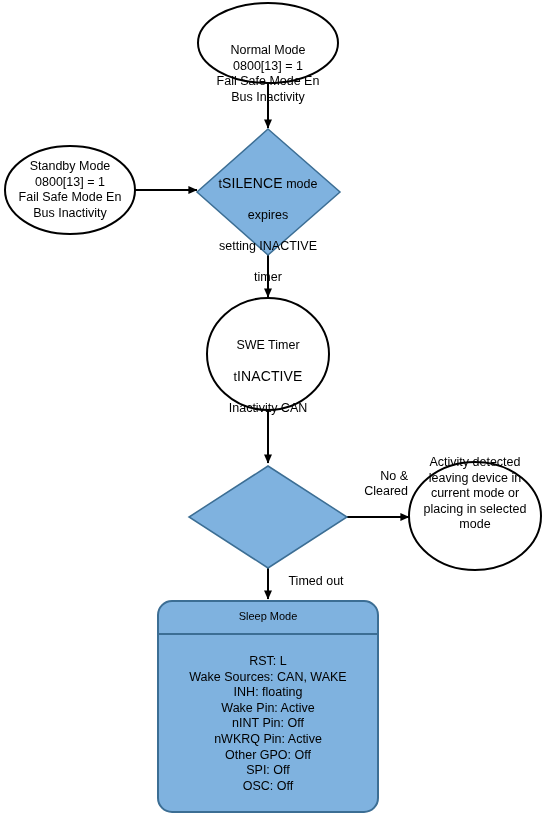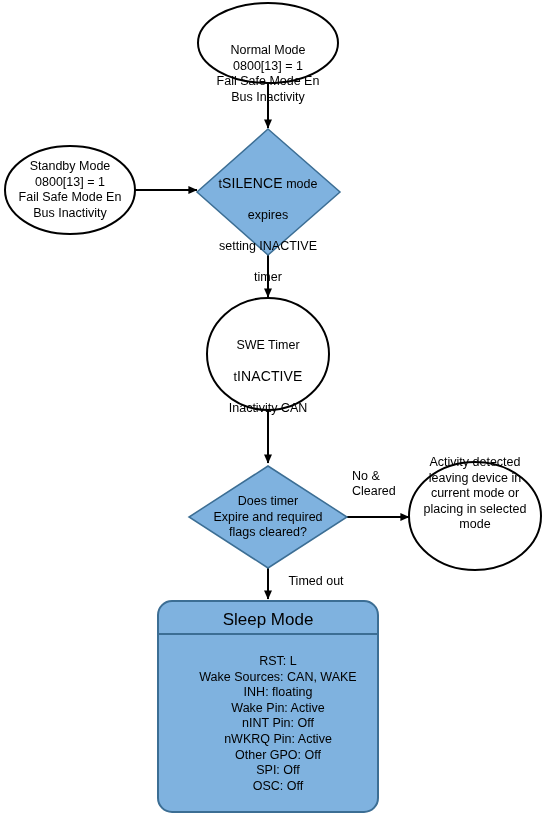--- a/index.html
+++ b/index.html
@@ -32,34 +32,34 @@
     font-size: 12.5px;
     line-height: 15.5px;
     white-space: pre-line;
     pointer-events: none;
   }
   .edge-label {
     position: absolute;
     color: #000000;
     font-size: 12.5px;
     line-height: 15px;
-    text-align: left;
+    text-align: right;
     white-space: pre-line;
   }
   .sub {
     font-size: 14px;
     vertical-align: baseline;
     letter-spacing: 0.1px;
     margin-top: 12px;
   }
   .sleep-title {
     position: absolute;
     width: 100%;
     text-align: center;
-    font-size: 17px;
+    font-size: 11px;
     color: #000000;
   }
   .sleep-body {
     position: absolute;
     width: 100%;
     text-align: center;
     font-size: 12.5px;
     line-height: 15.6px;
     color: #000000;
     white-space: pre-line;
@@ -123,38 +123,35 @@
     <span>setting INACTIVE</span><br>
     <span>timer</span>
   </div>
 
   <div class="node-text" style="left:193px; top:322px; width:150px;">
     <span>SWE Timer</span><br>
     <span><span>t</span><span class="sub">INACTIVE</span></span><br>
     <span>Inactivity CAN</span>
   </div>
 
-  <div class="node-text" style="left:188px; top:494px; width:160px;">Does timer
-Expire and required
-flags cleared?</div>
 
   <div class="node-text" style="left:405px; top:455px; width:140px;">Activity detected
 leaving device in
 current mode or
 placing in selected
 mode</div>
 
   <div class="edge-label" style="left:352px; top:469px; width:56px;">No &amp;
 Cleared</div>
 
   <div class="edge-label" style="left:276px; top:574px; width:80px; text-align:center;">Timed out</div>
 
   <div class="sleep-title" style="left:158px; top:610px; width:220px;">Sleep Mode</div>
 
-  <div class="sleep-body" style="left:168px; top:654px; width:220px;">RST: L
+  <div class="sleep-body" style="left:158px; top:654px; width:220px;">RST: L
 Wake Sources: CAN, WAKE
 INH: floating
 Wake Pin: Active
 nINT Pin: Off
 nWKRQ Pin: Active
 Other GPO: Off
 SPI: Off
 OSC: Off</div>
 
 </div>

